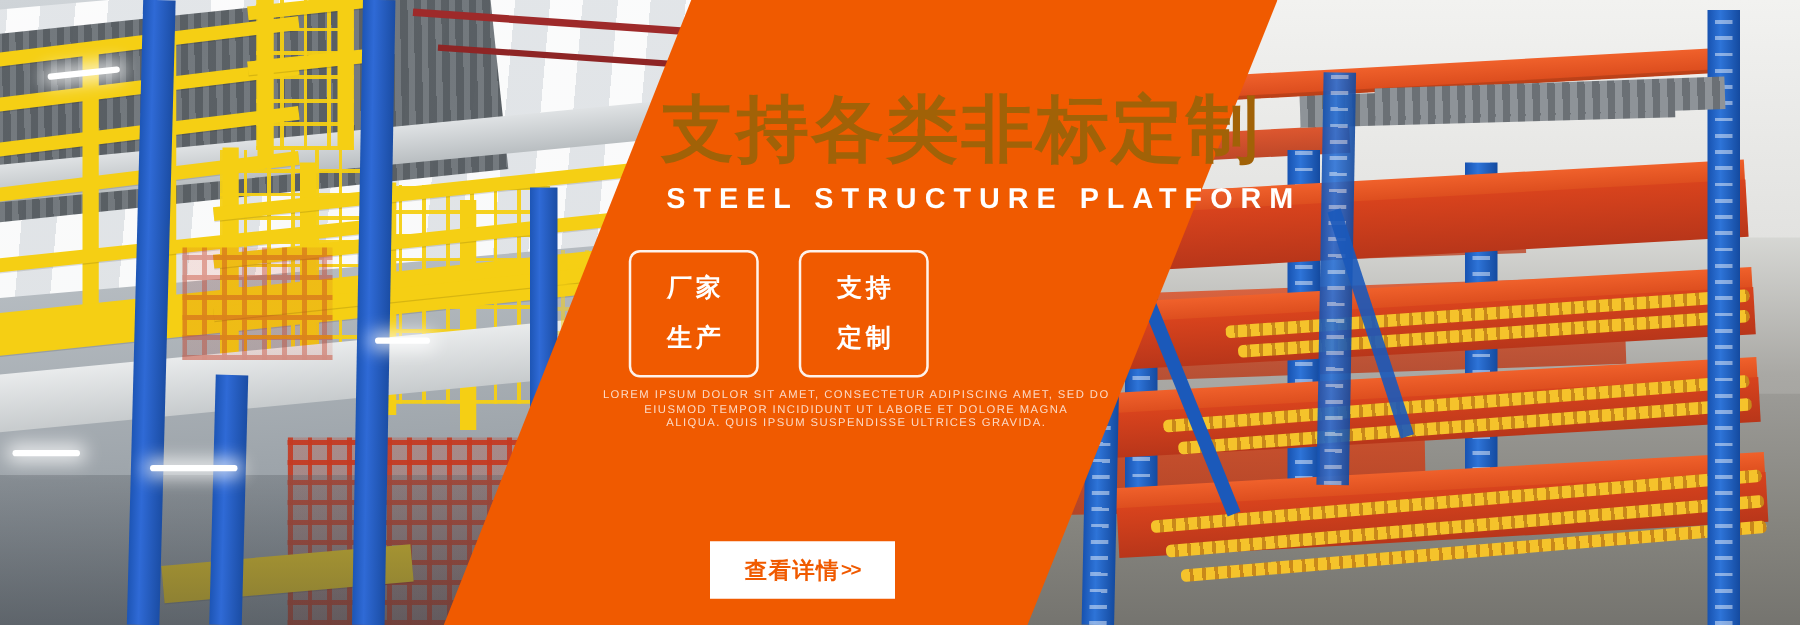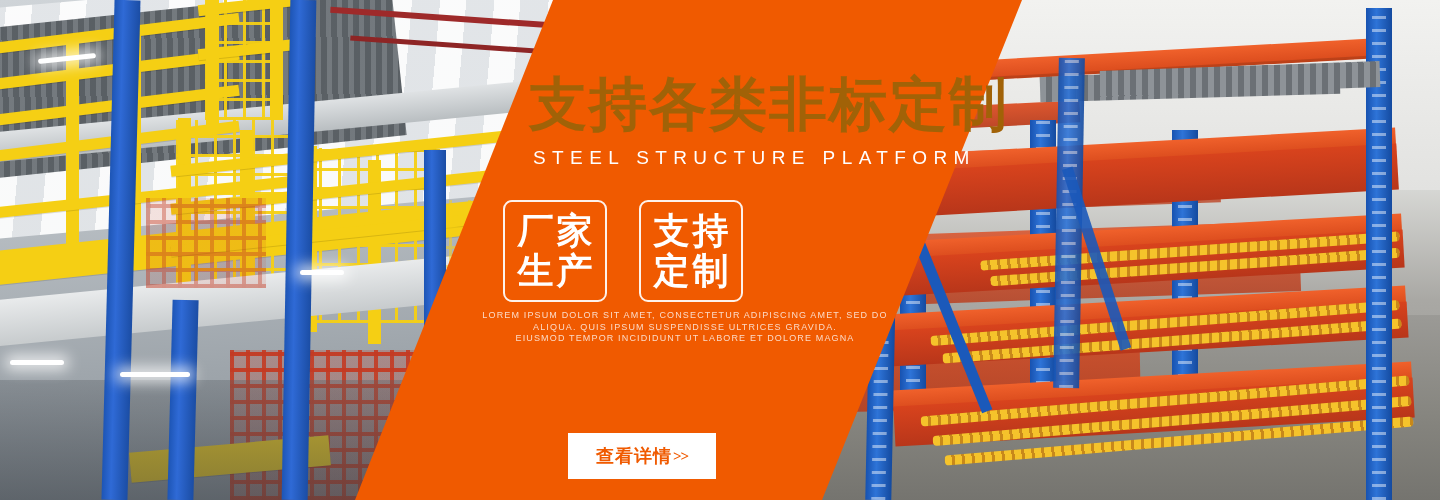--- a/index.html
+++ b/index.html
@@ -168,44 +168,44 @@
     font-size: 58px;
     line-height: 64px;
     font-weight: 700;
     color: #a16207;
     letter-spacing: 2px;
     white-space: nowrap;
   }
   .subhead {
     position: absolute;
     left: 533px; top: 143px;
-    font-size: 19px;
+    font-size: 23px;
     line-height: 30px;
-    font-weight: 400;
+    font-weight: 700;
     color: #ffffff;
     letter-spacing: 6.4px;
     white-space: nowrap;
   }
   .tagboxes {
     position: absolute;
     left: 503px; top: 200px;
     display: flex;
     gap: 32px;
   }
   .tagbox {
     width: 104px; height: 102px;
     border: 2px solid rgba(255,255,255,.92);
     border-radius: 9px;
     box-sizing: border-box;
     display: flex;
     flex-direction: column;
     align-items: center;
     justify-content: center;
     color: #ffffff;
-    font-size: 36px;
+    font-size: 20px;
     font-weight: 700;
     line-height: 40px;
     letter-spacing: 3px;
   }
   .tagbox span { display: block; text-indent: 3px; }
   .lorem {
     position: absolute;
     left: 455px; top: 310px;
     width: 460px;
     text-align: center;
@@ -220,21 +220,20 @@
     width: 148px; height: 46px;
     background: #ffffff;
     display: flex;
     align-items: center;
     justify-content: center;
     color: #f05a00;
     font-size: 18px;
     font-weight: 700;
     letter-spacing: 1px;
     cursor: pointer;
-    font-family: Liberation Serif, serif;
   }
   .cta .chev {
     font-size: 15px;
     font-weight: 700;
     margin-left: 1px;
     letter-spacing: -1px;
   }
 </style>
 </head>
 <body>
@@ -356,22 +355,22 @@
         <span>生产</span>
       </div>
       <div class="tagbox">
         <span>支持</span>
         <span>定制</span>
       </div>
     </div>
 
     <div class="lorem">
       <div>LOREM IPSUM DOLOR SIT AMET, CONSECTETUR ADIPISCING AMET, SED DO</div>
+      <div>EIUSMOD TEMPOR INCIDIDUNT UT LABORE ET DOLORE MAGNA</div>
       <div>ALIQUA. QUIS IPSUM SUSPENDISSE ULTRICES GRAVIDA.</div>
-      <div>EIUSMOD TEMPOR INCIDIDUNT UT LABORE ET DOLORE MAGNA</div>
     </div>
 
     <div class="cta">
       <span>查看详情</span>
         <span class="chev">&gt;&gt;</span>
     </div>
 
   </div>
 </div>
 

